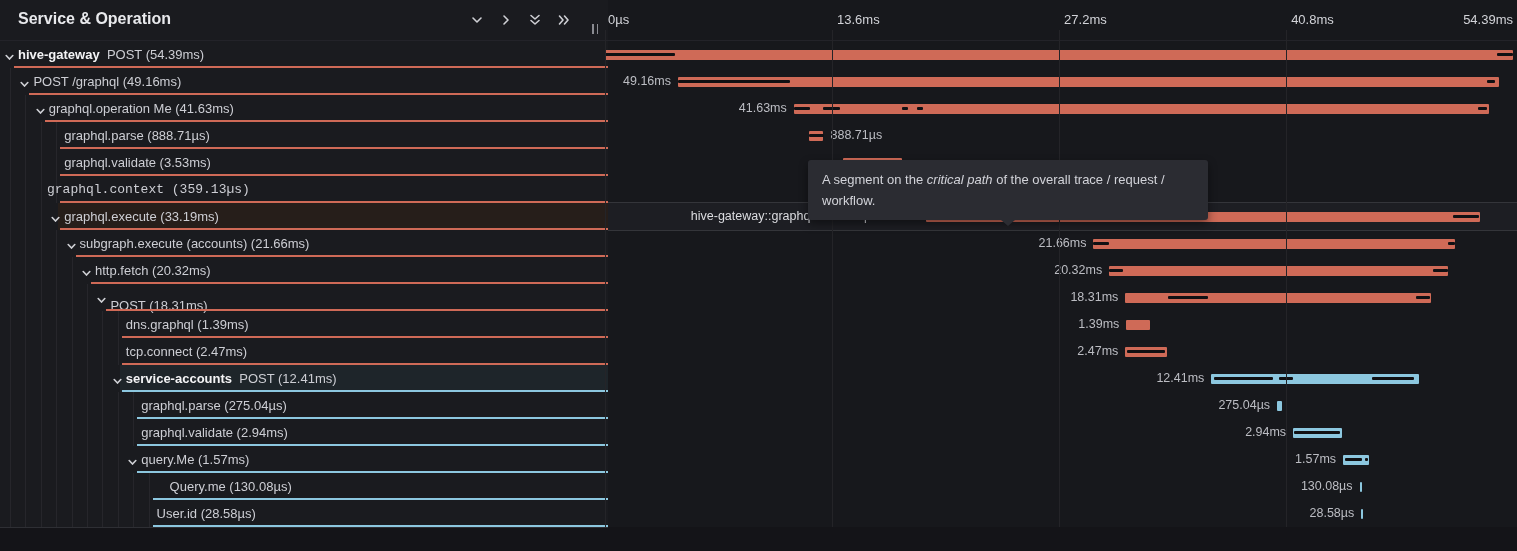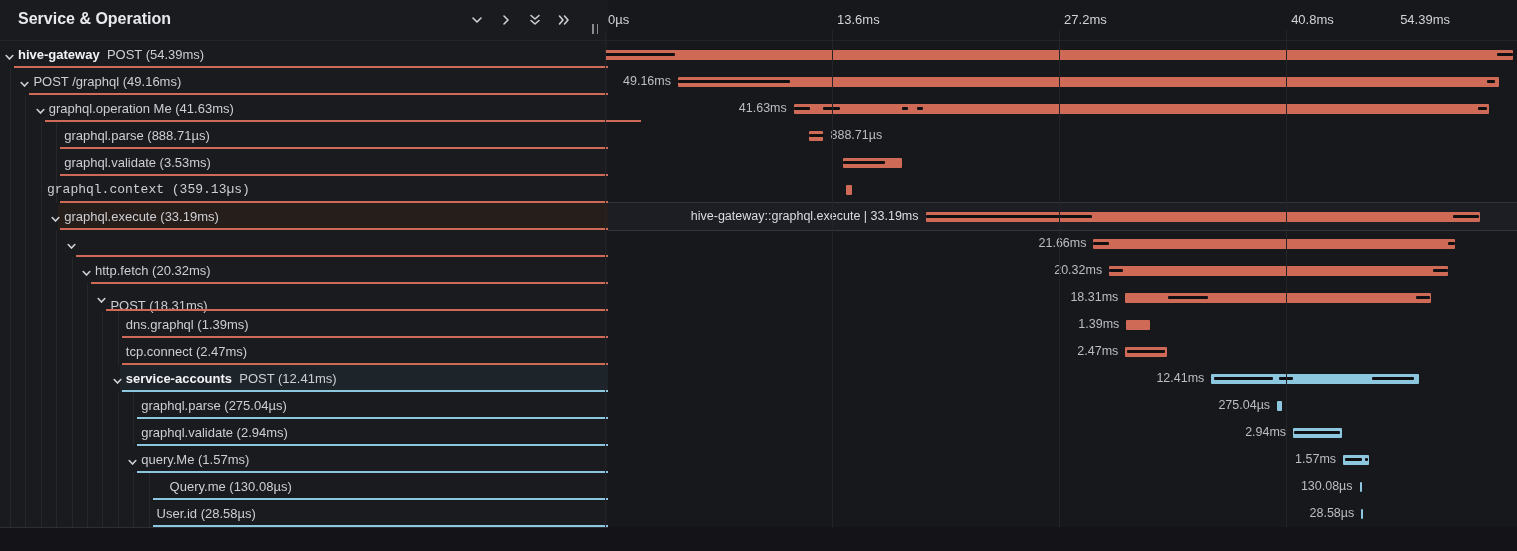--- a/index.html
+++ b/index.html
@@ -108,21 +108,21 @@
         <div class="tree-chevron" style="left: 19.4px;"><svg width="11" height="11" viewBox="0 0 10 10">
             <polyline points="2,3.2 5,6.4 8,3.2" fill="none" stroke="currentColor" stroke-width="1.5" stroke-linecap="round" stroke-linejoin="round"></polyline>
           </svg></div>
         <div class="tree-label" style="left: 33.4px;">POST /graphql (49.16ms)</div>
         <div class="tree-underline ul-orange" style="left: 29.4px;"></div>
       </div>
       <div class="span-bar bar-orange" style="left: 677.954px; width: 820.689px; top: 76.5px;"></div>
       <div class="crit-seg" style="left: 677.954px; width: 112.352px; top: 80.25px;"></div>
       <div class="crit-seg" style="left: 1487.29px; width: 7.51241px; top: 80.25px;"></div>
       <div class="bar-label" style="top: 68px; left: 670.954px; transform: translateX(-100%);">49.16ms</div>
-      <div class="tree-row" style="top: 95px; padding-left: 33px;">
+      <div class="tree-row" style="top: 95px;">
         <div class="tree-guide" style="left: 10px;"></div>
         <div class="tree-guide" style="left: 25px;"></div>
         <div class="tree-chevron" style="left: 34.8px;"><svg width="11" height="11" viewBox="0 0 10 10">
             <polyline points="2,3.2 5,6.4 8,3.2" fill="none" stroke="currentColor" stroke-width="1.5" stroke-linecap="round" stroke-linejoin="round"></polyline>
           </svg></div>
         <div class="tree-label" style="left: 48.8px;">graphql.operation Me (41.63ms)</div>
         <div class="tree-underline ul-orange" style="left: 44.8px;"></div>
       </div>
       <div class="span-bar bar-orange" style="left: 793.812px; width: 694.981px; top: 103.5px;"></div>
       <div class="crit-seg" style="left: 793.812px; width: 16.5273px; top: 107.25px;"></div>
@@ -178,20 +178,21 @@
       <div class="crit-seg" style="left: 1453.07px; width: 25.8761px; top: 215.25px;"></div>
       <div class="bar-label hl" style="top: 203px; left: 918.53px; transform: translateX(-100%);">hive-gateway::graphql.execute | 33.19ms</div>
       <div class="tree-row" style="top: 230px;">
         <div class="tree-guide" style="left: 10px;"></div>
         <div class="tree-guide" style="left: 25px;"></div>
         <div class="tree-guide" style="left: 41px;"></div>
         <div class="tree-guide" style="left: 56px;"></div>
         <div class="tree-chevron" style="left: 65.6px;"><svg width="11" height="11" viewBox="0 0 10 10">
             <polyline points="2,3.2 5,6.4 8,3.2" fill="none" stroke="currentColor" stroke-width="1.5" stroke-linecap="round" stroke-linejoin="round"></polyline>
           </svg></div>
+        <div class="tree-label" style="left: 79.6px;">subgraph.execute (accounts) (21.66ms)</div>
         <div class="tree-underline ul-orange" style="left: 75.6px;"></div>
       </div>
       <div class="span-bar bar-orange" style="left: 1093.47px; width: 361.597px; top: 238.5px;"></div>
       <div class="crit-seg" style="left: 1093.47px; width: 15.6926px; top: 242.25px;"></div>
       <div class="crit-seg" style="left: 1448.06px; width: 6.6777px; top: 242.25px;"></div>
       <div class="bar-label" style="top: 230px; left: 1086.47px; transform: translateX(-100%);">21.66ms</div>
       <div class="tree-row" style="top: 257px;">
         <div class="tree-guide" style="left: 10px;"></div>
         <div class="tree-guide" style="left: 25px;"></div>
         <div class="tree-guide" style="left: 41px;"></div>
@@ -350,22 +351,26 @@
         <div class="tree-guide" style="left: 118px;"></div>
         <div class="tree-guide" style="left: 133px;"></div>
         <div class="tree-guide" style="left: 149px;"></div>
         <div class="tree-label" style="left: 156.6px;">User.id (28.58µs)</div>
         <div class="tree-underline ul-blue" style="left: 152.6px;"></div>
       </div>
       <div class="span-bar bar-blue" style="left: 1361.25px; width: 2px; top: 508.5px;"></div>
       <div class="bar-label" style="top: 500px; left: 1354.25px; transform: translateX(-100%);">28.58µs</div>
     </div>
 
+  <div id="tooltip">
+    <span><span>A segment on the </span><i>critical path</i><span> of the overall trace / request / workflow.</span></span>
+    <span id="tooltip-arrow"></span>
+  </div>
 <div class="gridline" style="left: 605px;"></div>
     <div class="tick-label" style="left: 608px; text-align: right;">0µs</div>
     <div class="gridline" style="left: 832.042px;"></div>
     <div class="tick-label" style="left: 837.042px;">13.6ms</div>
     <div class="gridline" style="left: 1059.08px;"></div>
     <div class="tick-label" style="left: 1064.08px;">27.2ms</div>
     <div class="gridline" style="left: 1286.13px;"></div>
     <div class="tick-label" style="left: 1291.13px;">40.8ms</div>
-    <div class="tick-label" style="left: 1450px; transform: translateX(-100%);">54.39ms</div>
+    <div class="tick-label" style="left: 1513px; transform: translateX(-100%);">54.39ms</div>
   </div>
 
 </body></html>

